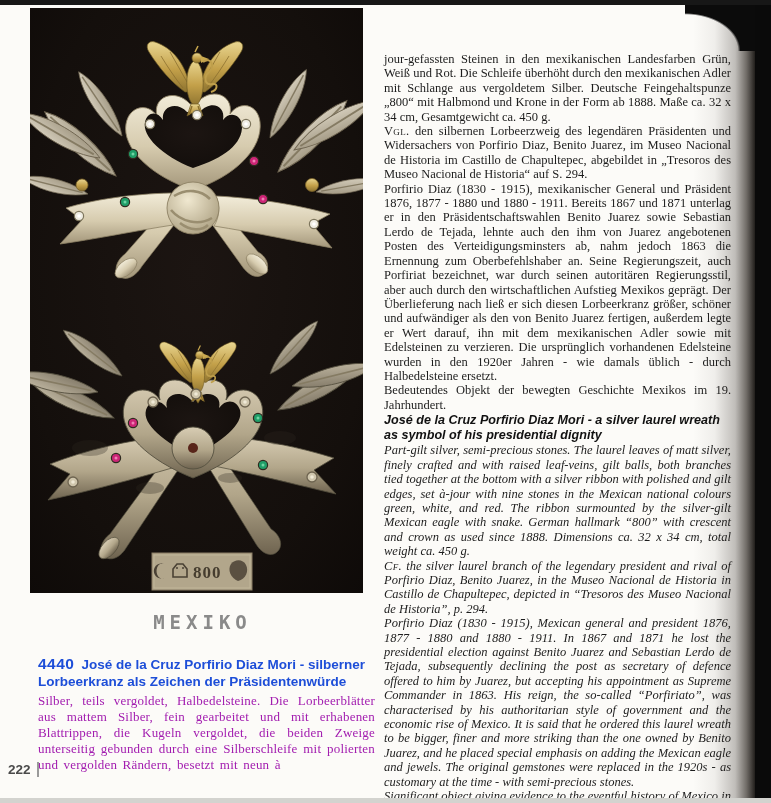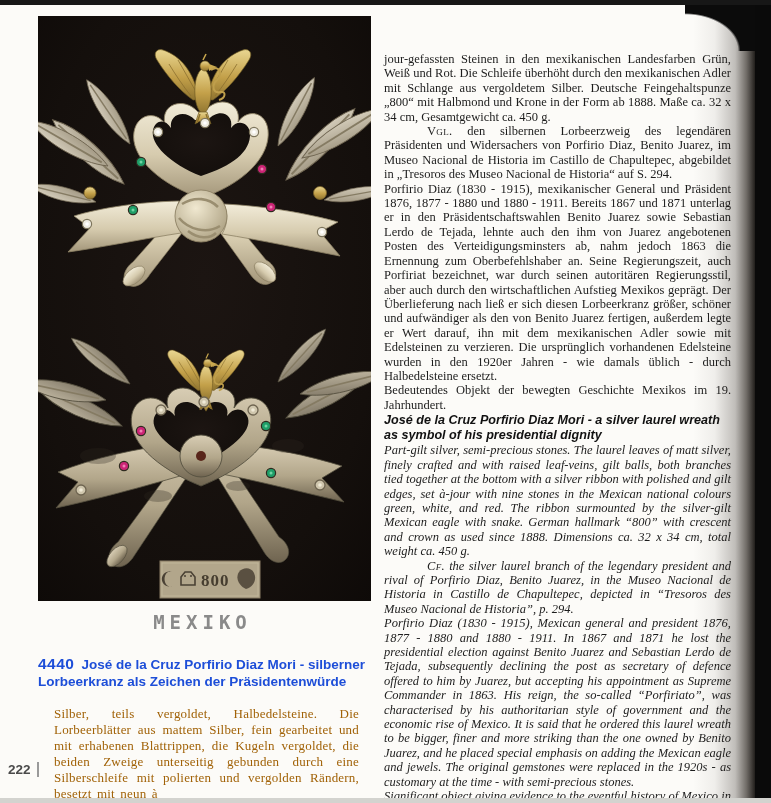--- a/index.html
+++ b/index.html
@@ -18,46 +18,46 @@
   .gutter{
     position:absolute;top:0;bottom:5px;right:16px;width:62px;z-index:20;pointer-events:none;
     background:linear-gradient(to right,rgba(35,28,22,0) 0%,rgba(35,28,22,0.06) 35%,rgba(35,28,22,0.28) 68%,rgba(28,22,16,0.62) 86%,rgba(15,12,9,0.92) 100%);
   }
   .corner{
     position:absolute;top:5px;right:16px;width:70px;height:46px;z-index:22;pointer-events:none;
     background:radial-gradient(120% 125% at 0% 100%, rgba(0,0,0,0) 63%, #0b0b0b 66%);
   }
   
   .photo{
-    position:absolute;left:30px;top:8px;width:333px;height:585px;margin:8px;
+    position:absolute;left:30px;top:8px;width:333px;height:585px;margin:0;
     background:#14100d;z-index:5;
   }
   .photo svg{display:block;}
   
   .section-label{
     position:absolute;left:30px;top:611px;width:345px;text-align:center;
     font-family:"DejaVu Sans Mono","Liberation Mono",monospace;
     font-weight:bold;font-size:19px;letter-spacing:5px;color:#8a8a8a;z-index:6;
   }
   
   .left-col{position:absolute;left:38px;top:656px;width:337px;z-index:6;}
   .lot-heading{
     margin:0 0 3px 0;font-family:"Liberation Sans","DejaVu Sans",sans-serif;
     font-weight:bold;font-size:13.5px;line-height:16.5px;color:#1d4ed8;
   }
   .lot-number{font-size:15.5px;padding-right:7px;letter-spacing:0.5px;}
   .left-col p{
-    margin:16px;font-size:13px;line-height:15.9px;text-align:justify;
-    letter-spacing:0.2px;word-spacing:2px;color:#a16207;
+    margin:0;font-size:13px;line-height:15.9px;text-align:justify;
+    letter-spacing:0.2px;word-spacing:2px;color:#a21caf;
   }
   
   .right-col{position:absolute;left:384px;top:52px;width:347px;z-index:6;}
   .right-col p{margin:0;font-size:12.5px;line-height:14.4px;text-align:justify;color:#1c1c1c;}
   .right-col .en{font-style:italic;}
-  .sc{font-variant:small-caps;letter-spacing:0.3px;margin-left:43px;}
+  .sc{font-variant:small-caps;letter-spacing:0.3px;}
   .en-heading{
     margin:1px 0;font-family:"Liberation Sans","DejaVu Sans",sans-serif;
     font-weight:bold;font-style:italic;font-size:12.6px;line-height:14.6px;color:#111;
   }
   .sig{position:relative;}
   .sig .cond{position:absolute;right:112px;bottom:1px;font-style:normal;}
   .sig .price{position:absolute;right:0;bottom:1px;font-style:normal;}
   
   .pageno{
     position:absolute;left:8px;top:762px;z-index:6;

